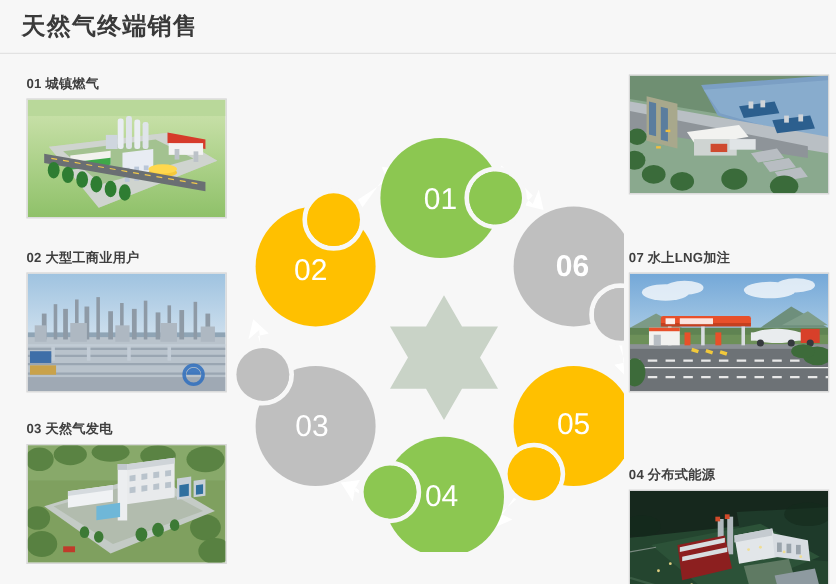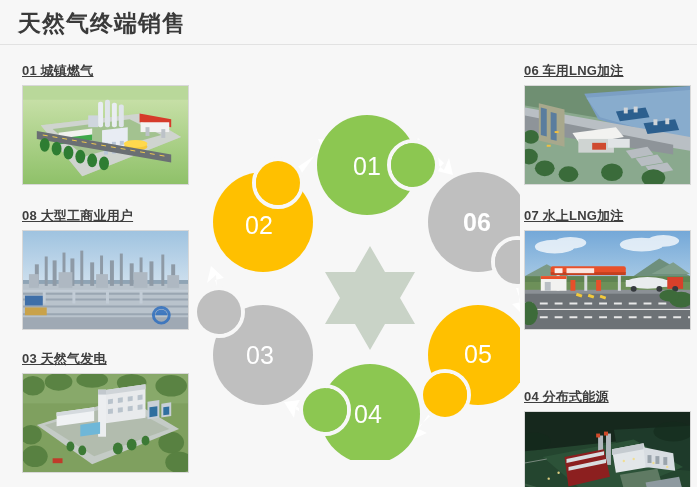--- a/index.html
+++ b/index.html
@@ -7,33 +7,33 @@
     width: 697px; height: 487px;
     background: #f7f7f7;
     font-family: "Liberation Sans", "DejaVu Sans", sans-serif;
     overflow: hidden;
   }
   #slide { position: relative; width: 697px; height: 487px; background: #f7f7f7; }
 
   
   .title {
     position: absolute; left: 18px; top: 8px;
-    font-size: 23px; font-weight: bold; color: #3a3a3a;
+    font-size: 20px; font-weight: bold; color: #3a3a3a;
     letter-spacing: 1px; white-space: nowrap;
   }
   .title-rule {
     position: absolute; left: 0; top: 44px; width: 697px; height: 1px;
     background: #e2e2e2;
   }
 
   
   .panel { position: absolute; width: 170px; }
   .panel-label {
-    font-size: 13px; color: #3f3f3f; font-weight: bold;
-    margin-bottom: 5px; white-space: nowrap; letter-spacing: .2px; text-decoration: underline;
+    font-size: 11px; color: #3f3f3f; font-weight: bold;
+    margin-bottom: 5px; white-space: nowrap; letter-spacing: .2px;
   }
   .thumb {
     width: 167px; height: 100px; border: 1px solid #d8d8d8;
     background: #eee; position: relative; overflow: hidden;
   }
   .thumb svg { display: block; width: 100%; height: 100%; }
 
   .p1 { left: 22px; top: 62px; }
   .p2 { left: 22px; top: 207px; }
   .p3 { left: 22px; top: 350px; }
@@ -102,21 +102,21 @@
           <ellipse cx="46" cy="68" rx="5" ry="7"></ellipse>
             <ellipse cx="58" cy="72" rx="5" ry="7"></ellipse>
           <ellipse cx="70" cy="76" rx="5" ry="7"></ellipse>
             <ellipse cx="82" cy="79" rx="5" ry="7"></ellipse>
         </g>
       </svg>
     </div>
   </div>
 
   <div class="panel p2">
-    <div class="panel-label">08 大型工商业用户</div>
+    <div class="panel-label">02 大型工商业用户</div>
     <div class="thumb">
       <svg viewBox="0 0 167 100" preserveAspectRatio="none">
         <defs>
           <linearGradient id="g2sky" x1="0" y1="0" x2="0" y2="1">
             <stop offset="0" stop-color="#9fc3e0"></stop>
               <stop offset="0.55" stop-color="#cfe0ee"></stop>
               <stop offset="1" stop-color="#e6eef5"></stop>
           </linearGradient>
         </defs>
         <rect width="167" height="100" fill="url(#g2sky)"></rect>
@@ -220,21 +220,20 @@
           <ellipse cx="96" cy="76" rx="5" ry="6"></ellipse>
             <ellipse cx="110" cy="72" rx="5" ry="6"></ellipse>
           <ellipse cx="124" cy="68" rx="4" ry="5"></ellipse>
         </g>
         <rect x="30" y="86" width="10" height="5" fill="#c03b2a"></rect>
       </svg>
     </div>
   </div>
 
   <div class="panel p6">
-    <div class="panel-label">06 车用LNG加注</div>
     <div class="thumb">
       <svg viewBox="0 0 167 100" preserveAspectRatio="none">
         <rect width="167" height="100" fill="#8aa98e"></rect>
         <polygon points="0,0 167,0 167,48 0,20" fill="#6f8f72"></polygon>
         <polygon points="60,8 167,0 167,62 74,34" fill="#7b9fc4"></polygon>
         <polygon points="62,12 167,4 167,58 76,32" fill="#8fb2d2" opacity="0.7"></polygon>
         <polygon points="0,22 167,52 167,66 0,38" fill="#b9bfc4"></polygon>
         <polygon points="0,30 150,60 150,70 0,46" fill="#8e9499"></polygon>
         <rect x="14" y="14" width="26" height="38" fill="#a8a88c" transform="skewY(14)"></rect>
         <rect x="16" y="18" width="6" height="28" fill="#5a7d9e" transform="skewY(14)"></rect>

